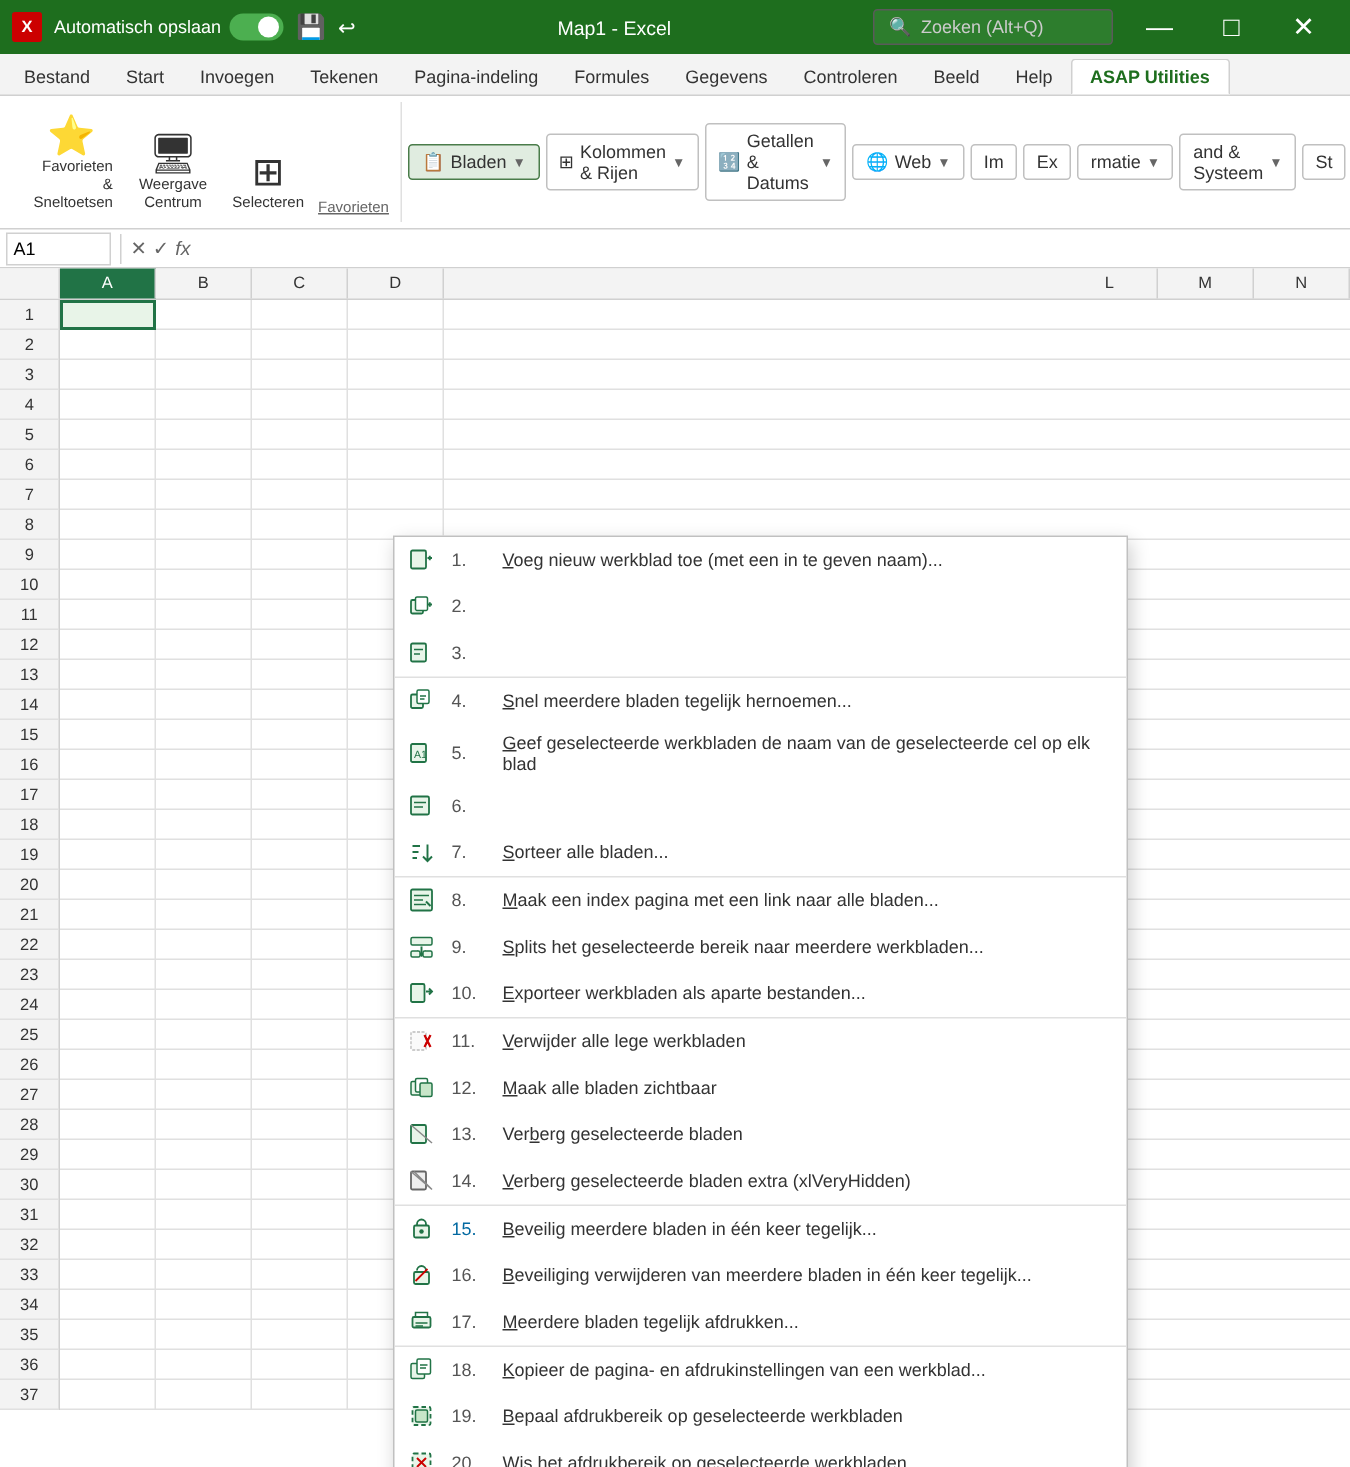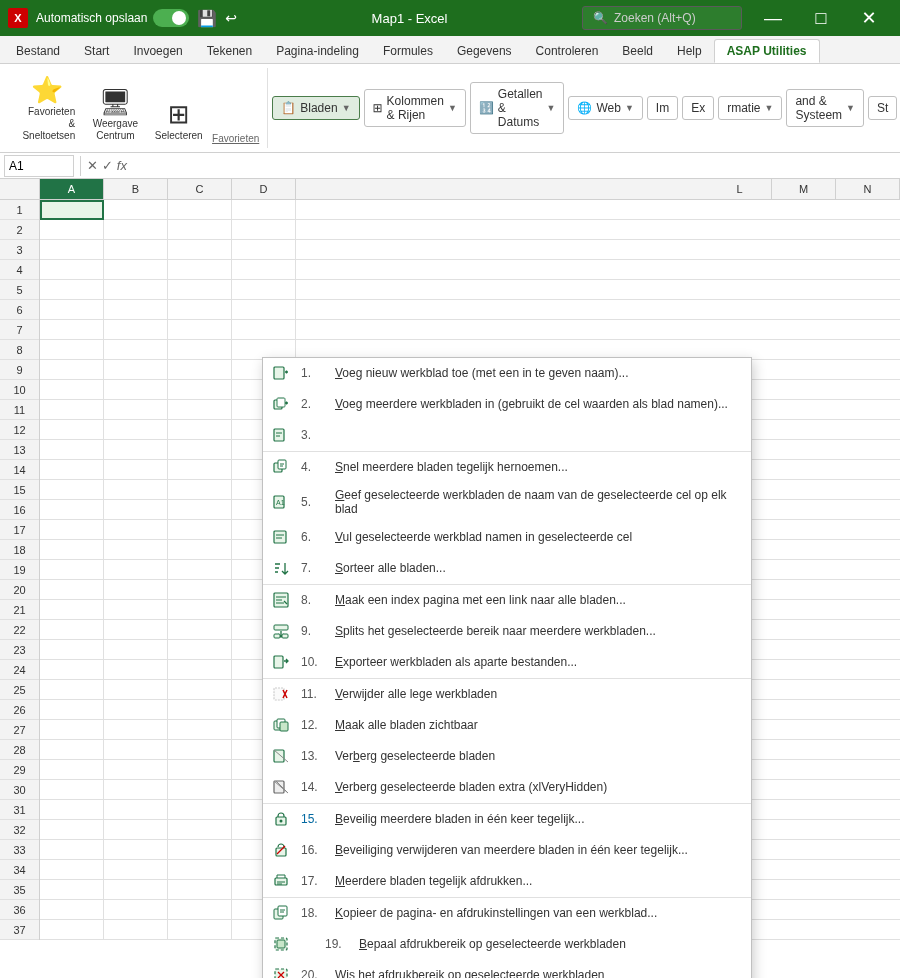--- a/index.html
+++ b/index.html
@@ -721,21 +721,20 @@
         </div>
         <div class="menu-item">
           <div class="menu-icon">
             <svg viewBox="0 0 16 16" fill="none">
               <rect x="1" y="4" width="8" height="9" rx="1" stroke="#217346" stroke-width="1.2" fill="#e8f5e9"></rect>
               <rect x="4" y="2" width="8" height="9" rx="1" stroke="#217346" stroke-width="1" fill="white" stroke-dasharray="1,0"></rect>
               <path d="M12 7h3M13.5 5.5v3" stroke="#217346" stroke-width="1.3"></path>
             </svg>
           </div>
           <span style="color: rgb(85, 85, 85); min-width: 24px;">2.</span>
-          <span class="menu-text"><u>V</u>oeg meerdere werkbladen in (gebruikt de cel waarden als blad namen)...</span>
         </div>
         <div class="menu-item">
           <div class="menu-icon">
             <svg viewBox="0 0 16 16" fill="none">
               <rect x="1" y="2" width="10" height="12" rx="1" stroke="#217346" stroke-width="1.2" fill="#e8f5e9"></rect>
               <path d="M3 6h6M3 9h4" stroke="#217346" stroke-width="1"></path>
             </svg>
           </div>
           <span style="color: rgb(85, 85, 85); min-width: 24px;">3.</span>
         </div>
@@ -761,21 +760,20 @@
           <span class="menu-text"><u>G</u>eef geselecteerde werkbladen de naam van de geselecteerde cel op elk blad</span>
         </div>
         <div class="menu-item">
           <div class="menu-icon">
             <svg viewBox="0 0 16 16" fill="none">
               <rect x="1" y="2" width="12" height="12" rx="1" stroke="#217346" stroke-width="1.2" fill="#e8f5e9"></rect>
               <path d="M3 6h8M3 9h6" stroke="#217346" stroke-width="1"></path>
             </svg>
           </div>
           <span style="color: rgb(85, 85, 85); min-width: 24px;">6.</span>
-          <span class="menu-text"><u>V</u>ul geselecteerde werkblad namen in  geselecteerde cel</span>
         </div>
         <div class="menu-item">
           <div class="menu-icon">
             <svg viewBox="0 0 16 16" fill="none">
               <path d="M2 4h5M2 8h4M2 12h3" stroke="#217346" stroke-width="1.3"></path>
               <path d="M12 3v10M9 11l3 3 3-3" stroke="#217346" stroke-width="1.3"></path>
             </svg>
           </div>
           <span style="color: rgb(85, 85, 85); min-width: 24px;">7.</span>
           <span class="menu-text"><u>S</u>orteer alle bladen...</span>
@@ -898,21 +896,21 @@
           <span style="color: rgb(85, 85, 85); min-width: 24px;">18.</span>
           <span class="menu-text"><u>K</u>opieer de pagina- en afdrukinstellingen van een werkblad...</span>
         </div>
         <div class="menu-item">
           <div class="menu-icon">
             <svg viewBox="0 0 16 16" fill="none">
               <rect x="2" y="2" width="12" height="12" rx="1" stroke="#217346" stroke-width="1.2" fill="#e8f5e9" stroke-dasharray="3,2"></rect>
               <rect x="4" y="4" width="8" height="8" rx="1" fill="#c8e6c9" stroke="#217346" stroke-width="1"></rect>
             </svg>
           </div>
-          <span style="color: rgb(85, 85, 85); min-width: 24px; margin-left: 24px;">19.</span>
+          <span style="color: rgb(85, 85, 85); min-width: 24px;">19.</span>
           <span class="menu-text"><u>B</u>epaal afdrukbereik op geselecteerde werkbladen</span>
         </div>
         <div class="menu-item">
           <div class="menu-icon">
             <svg viewBox="0 0 16 16" fill="none">
               <rect x="2" y="2" width="12" height="12" rx="1" stroke="#217346" stroke-width="1.2" fill="#e8f5e9" stroke-dasharray="3,2"></rect>
               <path d="M5 5l6 6M11 5l-6 6" stroke="#c00" stroke-width="1.3"></path>
             </svg>
           </div>
           <span style="color: rgb(85, 85, 85); min-width: 24px;">20.</span>

